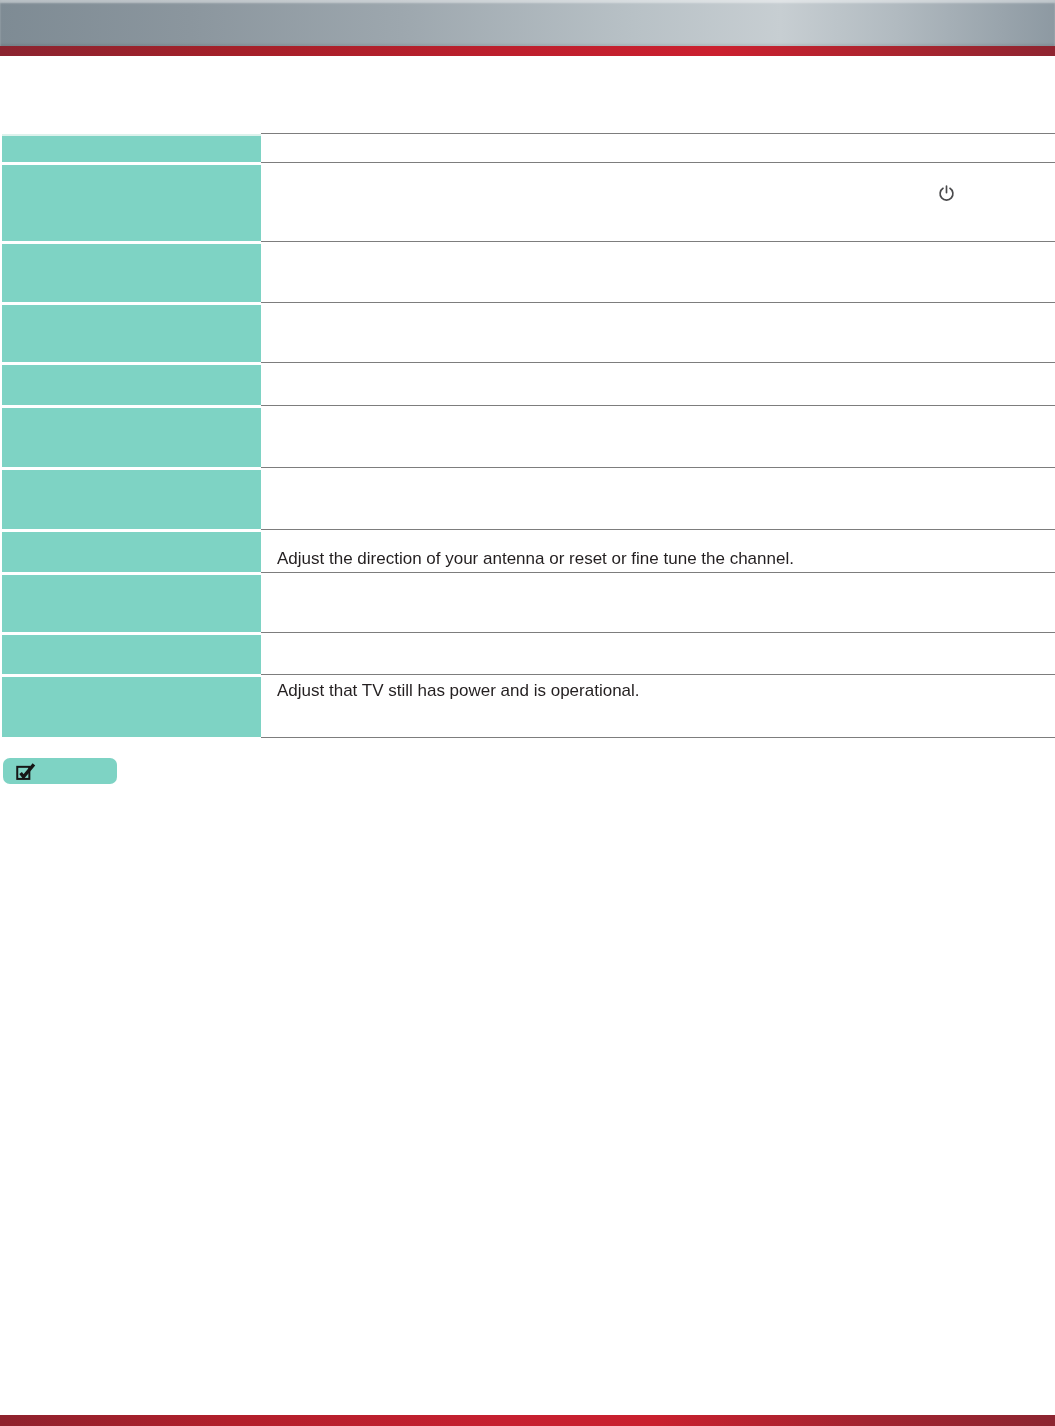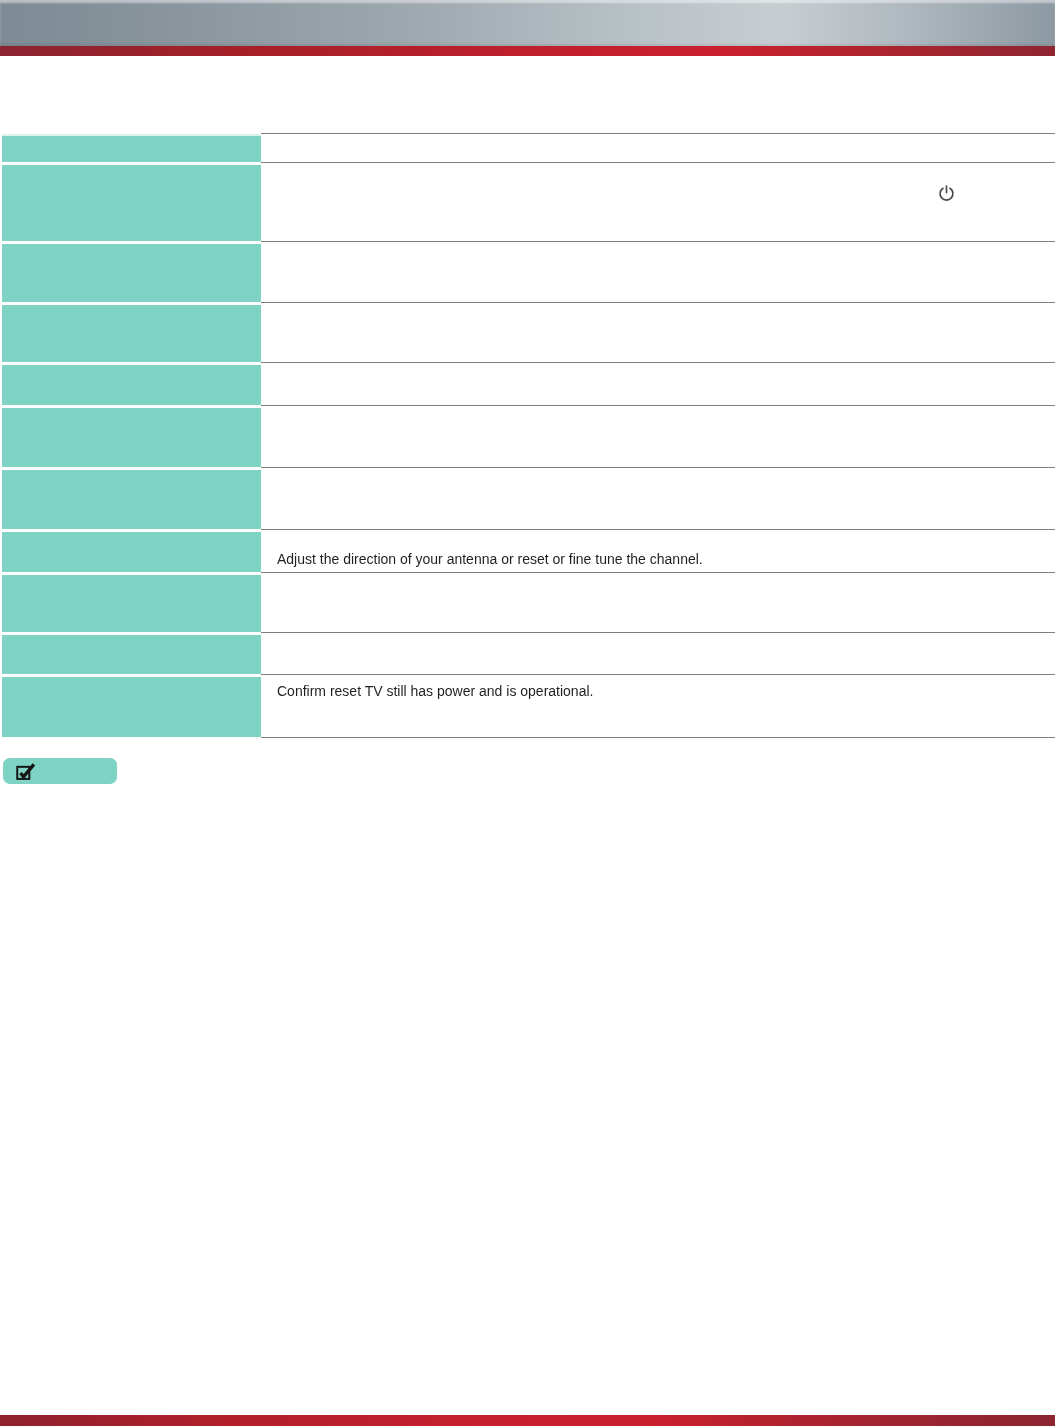--- a/index.html
+++ b/index.html
@@ -84,21 +84,21 @@
   }
   .row:nth-child(1) .cell-left {
     box-shadow: 0 -2px 0 #dcf2ec;
   }
   .cell-right {
     flex: 1;
     position: relative;
     box-sizing: border-box;
     border-bottom: 1px solid #7d7d7d;
     color: #231f20;
-    font-size: 14px;
+    font-size: 17px;
     line-height: 18px;
   }
   .sol-bottom {
     position: absolute;
     left: 16px;
     bottom: 4px;
     white-space: nowrap;
   }
   .sol-top {
     position: absolute;
@@ -208,21 +208,21 @@
       </div>
 
       <div class="row">
         <div class="cell-left"></div>
         <div class="cell-right"></div>
       </div>
 
       <div class="row">
         <div class="cell-left"></div>
         <div class="cell-right">
-          <span class="sol-top">Confirm reset TV still has power and is operational.</span>
+          <span class="sol-top">Adjust that TV still has power and is operational.</span>
         </div>
       </div>
 
     </div>
   </div>
 
   <div class="note-badge">
     <svg viewBox="0 0 26 24" fill="none">
       <rect x="2.5" y="7" width="14.5" height="14.5" stroke="#161616" stroke-width="2.4"></rect>
       <path d="M6.5 14.5 L10 19 L22.5 4" stroke="#161616" stroke-width="4" stroke-linecap="butt"></path>

